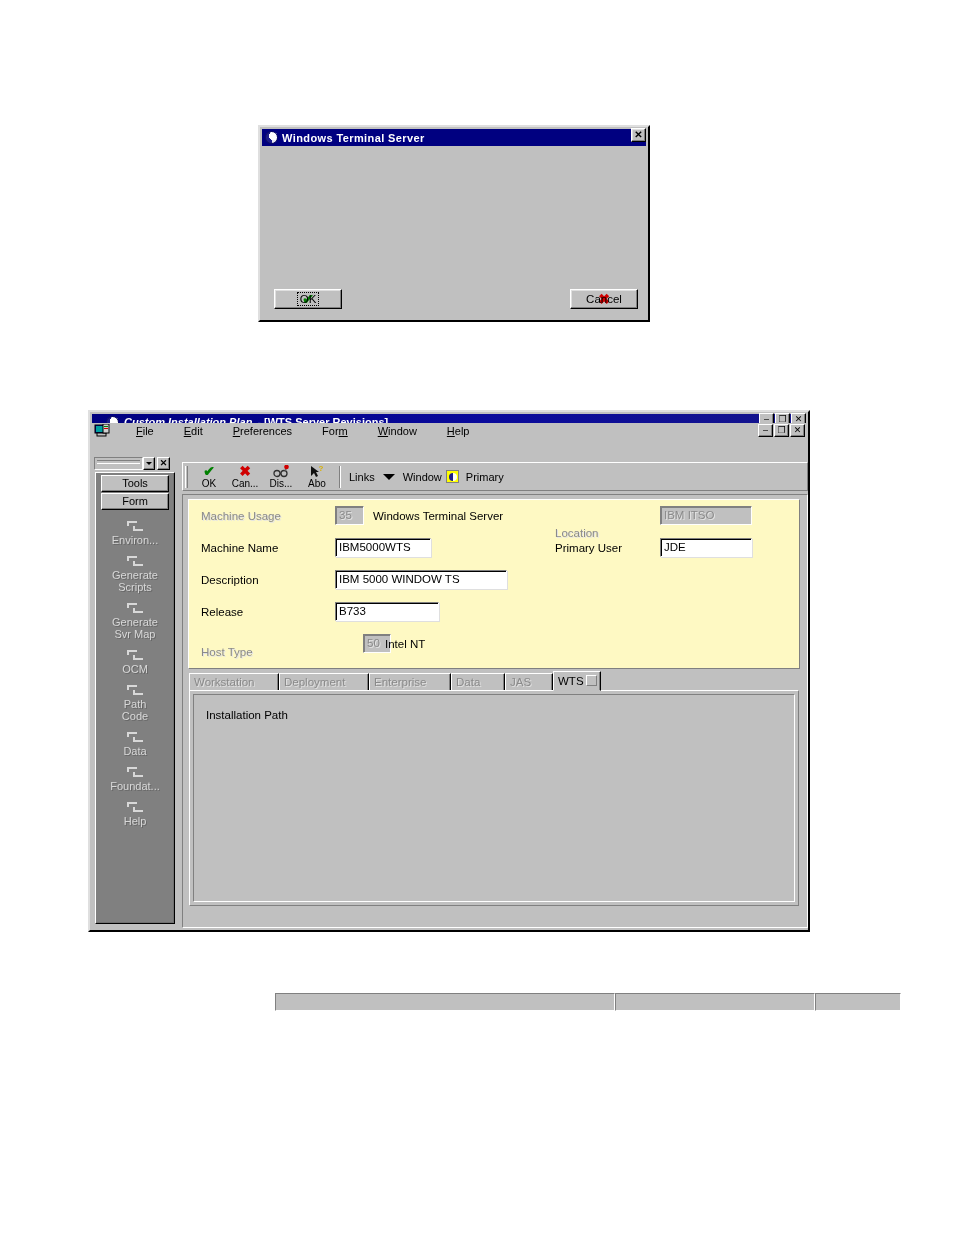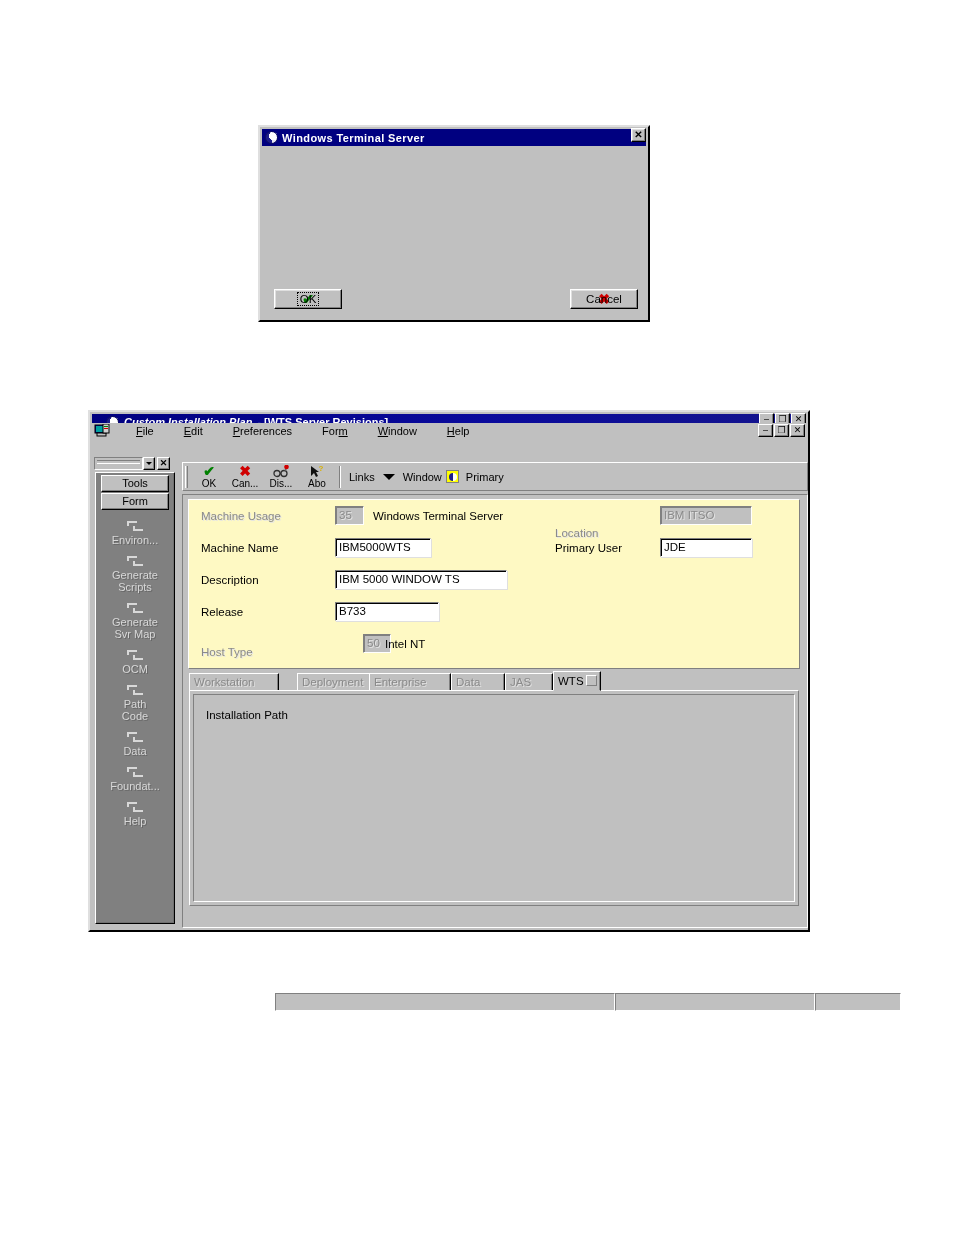--- a/index.html
+++ b/index.html
@@ -527,21 +527,21 @@
         <span class="lbl" style="left:12px; top:106px;">Release</span>
         <span class="fld" style="left:146px; top:102px; width:104px;">B733</span>
 
         <span class="lbl dis" style="left:12px; top:146px;">Host Type</span>
         <span class="fld dis" style="left:146px; top:134px; width:28px;margin-left:28px;">50</span>
         <span class="statictext" style="left:196px; top:138px;">Intel NT</span>
       </div>
 
       <div class="tabstrip">
         <div class="tab" style="left:0px; width:90px;">Workstation</div>
-        <div class="tab" style="left:108px; width:90px;">Deployment</div>
+        <div class="tab" style="left:90px; width:90px;">Deployment</div>
         <div class="tab" style="left:180px; width:82px;">Enterprise</div>
         <div class="tab" style="left:262px; width:54px;">Data</div>
         <div class="tab" style="left:316px; width:48px;">JAS</div>
         <div class="tab active" style="left:364px; width:48px;">
           <span>WTS</span>
           <span class="dog"></span>
         </div>
       </div>
 
       <div class="tabpage">

